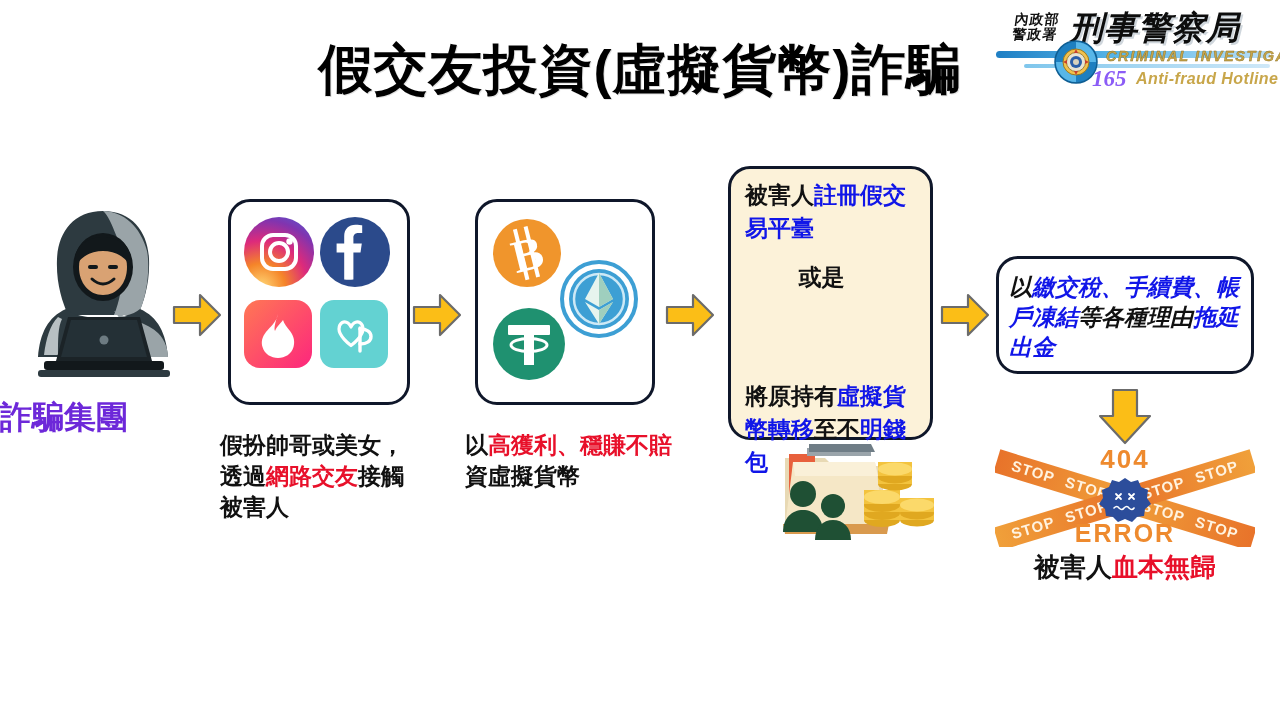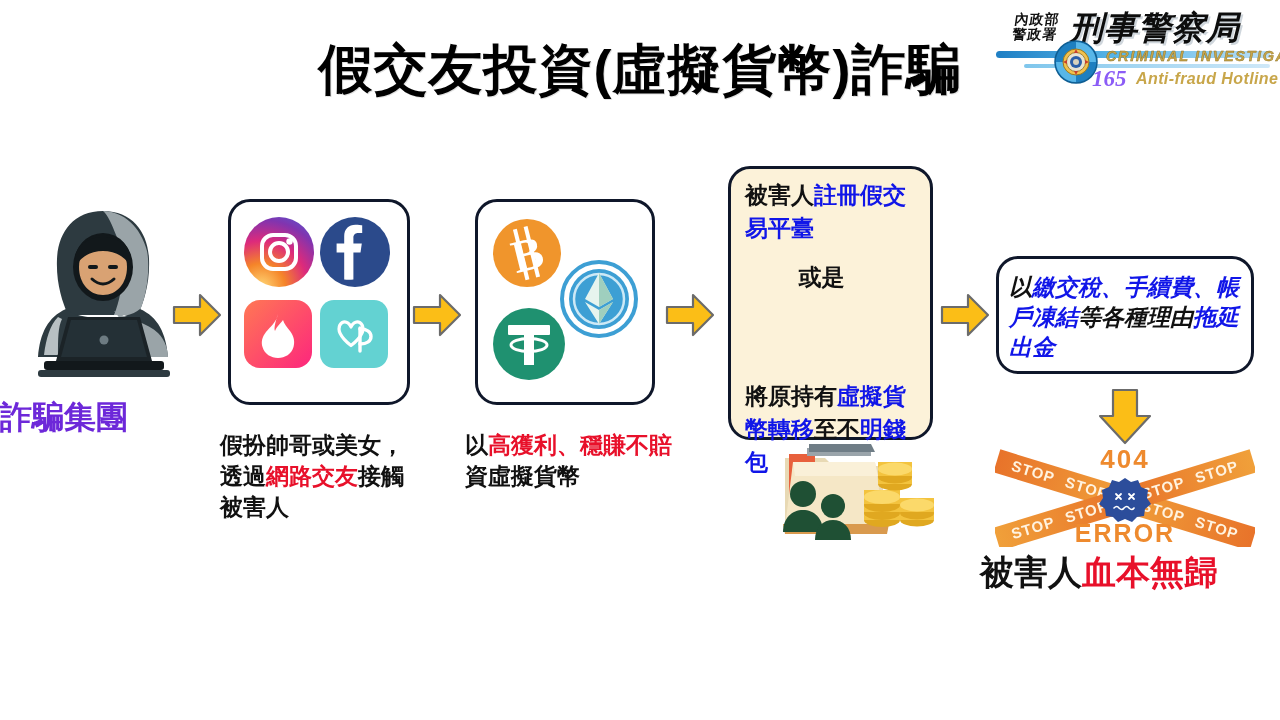--- a/index.html
+++ b/index.html
@@ -199,21 +199,22 @@
     left: 995px;
     top: 442px;
     width: 260px;
     height: 105px;
   }
   #loss-label {
     position: absolute;
     left: 980px;
     top: 550px;
     width: 290px;
-    font-size: 34px;
+    text-align: center;
+    font-size: 26px;
     font-weight: bold;
     color: #111;
     white-space: nowrap;
   }
 </style>
 </head>
 <body>
 
 <div id="page-title">假交友投資(虛擬貨幣)詐騙</div>
 

